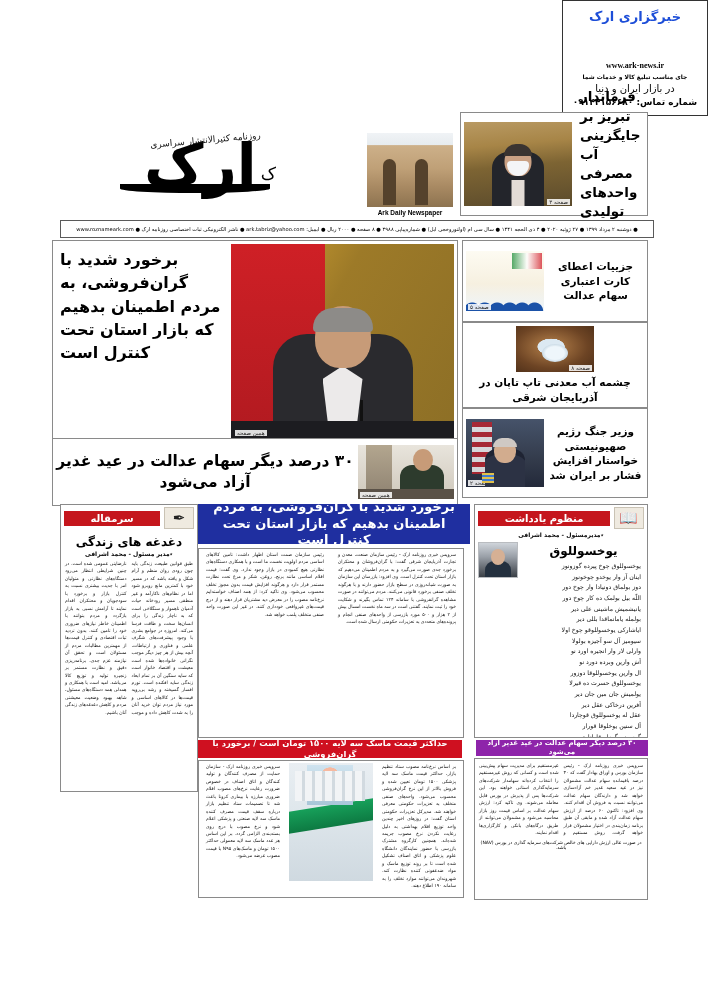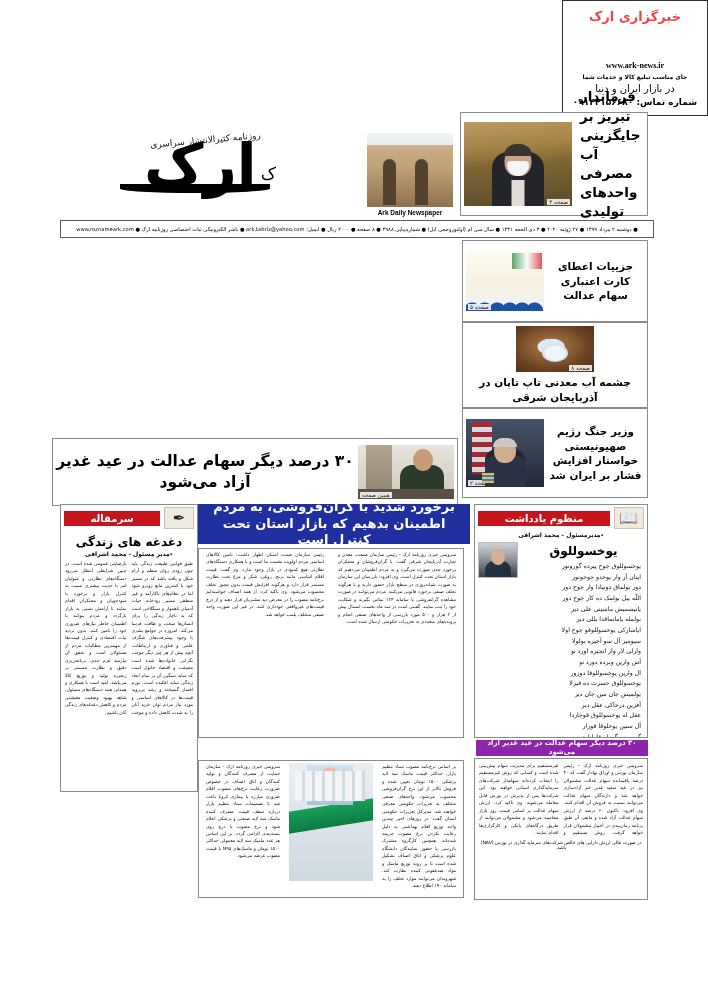--- a/index.html
+++ b/index.html
@@ -314,21 +314,21 @@
   .mask-op{
     position:absolute;left:18px;top:2px;width:46px;height:40px;
     background:radial-gradient(circle at 50% 30%,#f7b9a0 0 26%,transparent 27%),
                linear-gradient(180deg,#cfe3ef,#a8c6d8);
   }
   
   #adbox{
     left:60px;top:800px;width:136px;height:106px;border:1px solid #333;background:#fff;
     display:flex;flex-direction:column;align-items:center;justify-content:center;gap:3px;padding:4px;
   }
-  .ad-title{font-size:13px;font-weight:bold;color:#ef4444;}
+  .ad-title{font-size:13px;font-weight:bold;color:#1d4ed8;}
   .ad-url{font-size:8px;font-weight:bold;color:#000;font-family:"Liberation Serif",serif;margin-top:34px;}
   .ad-line{font-size:6px;color:#000;text-align:center;font-weight:bold;}
   .ad-line2{font-size:10px;font-weight:normal;color:#000;}
   .ad-phone{font-size:9px;font-weight:bold;color:#000;}
   .nav-tag{font-size:4.6px;text-align:center;padding:1px 4px 2px;}
 </style>
 </head>
 <body>
 
 <div class="page">
@@ -388,20 +388,33 @@
         <div class="sc-photo photo-general" style="height:68px;">
           <div class="gen-head"></div>
           <div class="gen-hair"></div>
           <div class="gen-medals"></div>
           <div class="pg-ref" style="left:2px;bottom:1px;">صفحه ۲</div>
         </div>
         <div class="sc-text">وزیر جنگ رژیم صهیونیستی خواستار افزایش فشار بر ایران شد</div>
       </div>
     </div>
 
+    <div class="hero-main">
+      <div class="hero-headline">برخورد شدید با گران‌فروشی، به مردم اطمینان بدهیم که بازار استان تحت کنترل است</div>
+      <div class="hero-photo">
+        <div class="hp-flag"></div>
+        <div class="hp-body"></div>
+        <div class="hp-shirt"></div>
+        <div class="hp-head"></div>
+        <div class="hp-hair"></div>
+        <div class="hp-mic"></div>
+        <div class="hp-desk"></div>
+        <div class="pg-ref" style="left:4px;bottom:2px;">همین صفحه</div>
+      </div>
+    </div>
 
     <div class="hero-bottom">
       <div class="hb-text">۳۰ درصد دیگر سهام عدالت در عید غدیر آزاد می‌شود</div>
       <div class="hb-photo">
         <div class="hb-body"></div>
         <div class="hb-head"></div>
         <div class="hb-desk"></div>
         <div class="pg-ref" style="left:2px;bottom:1px;">همین صفحه</div>
       </div>
     </div>
@@ -453,20 +466,23 @@
       <div>یوخسوللوق حسرت ده قیرلا</div>
       <div>یولمیش جان مین جان دیر</div>
       <div>آفرین درخاکی عقل دیر</div>
       <div>عقل له یوخسوللوق قوچاردا</div>
       <div>آل سنین یوخلوقا قورار</div>
       <div>گوز منی گوزلر قارانلیق</div>
 
     </div>
   </div>
 
+  <div class="band band-red">
+    <span>حداکثر قیمت ماسک سه لایه ۱۵۰۰ تومان است / برخورد با گران‌فروشی</span>
+  </div>
 
   <div class="band band-purple">
     <span>۳۰ درصد دیگر سهام عدالت در عید غدیر آزاد می‌شود</span>
   </div>
 
   <div class="col" id="col-bot-mid">
     <div class="mid-col-half">
       <div class="body-text">بر اساس نرخ‌نامه مصوب ستاد تنظیم بازار، حداکثر قیمت ماسک سه لایه پزشکی ۱۵۰۰ تومان تعیین شده و فروش بالاتر از این نرخ گران‌فروشی محسوب می‌شود. واحدهای صنفی متخلف به تعزیرات حکومتی معرفی خواهند شد. مدیرکل تعزیرات حکومتی استان گفت: در روزهای اخیر چندین واحد توزیع اقلام بهداشتی به دلیل رعایت نکردن نرخ مصوب جریمه شده‌اند. همچنین کارگروه مشترک بازرسی با حضور نمایندگان دانشگاه علوم پزشکی و اتاق اصناف تشکیل شده است تا بر روند توزیع ماسک و مواد ضدعفونی کننده نظارت کند. شهروندان می‌توانند موارد تخلف را به سامانه ۱۹۰ اطلاع دهند.</div>
     </div>
     <div class="mask-photo">

